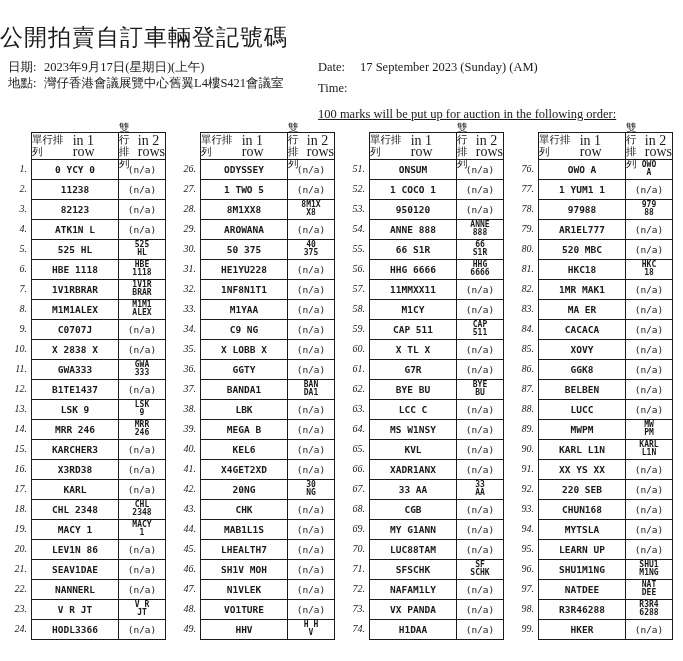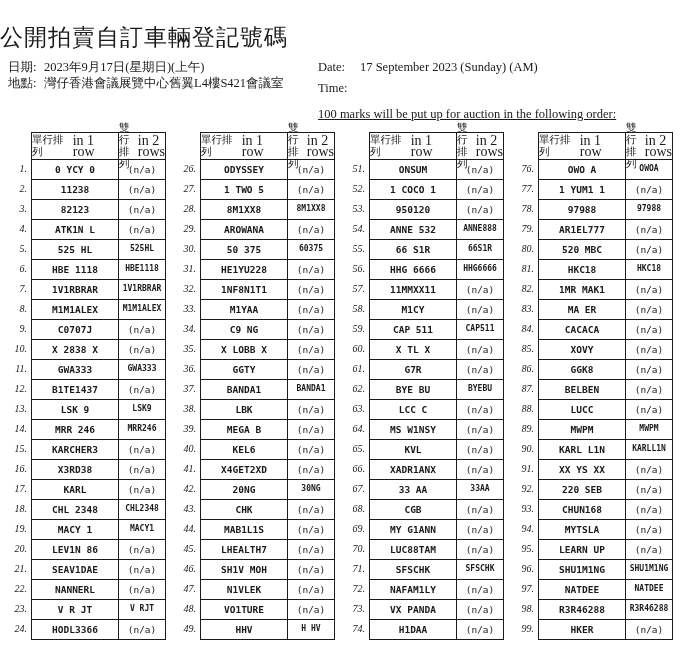--- a/index.html
+++ b/index.html
@@ -51,21 +51,21 @@
   .cell.c2{border-left:1px solid #1a1a1a;}
   .cell.body-row{border-top:1px solid #1a1a1a;height:20px;}
   .head-cell{height:26px;flex-direction:row;line-height:1;}
   .head-zh{font-size:10.5px;line-height:12px;font-family:"Liberation Serif",serif;}
   .head-en{font-size:14px;line-height:11px;font-family:"Liberation Serif",serif;}
   .plate{
     font-family:"DejaVu Sans Mono",monospace;font-weight:bold;font-size:9.5px;
     white-space:pre;letter-spacing:0;
   }
   .na{font-family:"DejaVu Sans Mono",monospace;font-size:9.5px;font-weight:normal;}
-  .two-lines{flex-direction:row;}
+  .two-lines{flex-direction:column;}
   .two-lines .plate-line{
     font-family:"DejaVu Sans Mono",monospace;font-weight:bold;font-size:8px;line-height:8px;
     white-space:pre;
   }
 </style>
 </head>
 <body>
 
 <div class="page">
 
@@ -347,21 +347,21 @@
           <div class="cell body-row c1">
             <span class="plate">AROWANA</span>
           </div>
           <div class="cell body-row c2">
             <span class="na">(n/a)</span>
           </div>
           <div class="cell body-row c1">
             <span class="plate">50 375</span>
           </div>
           <div class="cell body-row c2 two-lines">
-            <div class="plate-line">60</div>
+            <div class="plate-line">40</div>
             <div class="plate-line">375</div>
           </div>
           <div class="cell body-row c1">
             <span class="plate">HE1YU228</span>
           </div>
           <div class="cell body-row c2">
             <span class="na">(n/a)</span>
           </div>
           <div class="cell body-row c1">
             <span class="plate">1NF8N1T1</span>
@@ -525,21 +525,21 @@
           <div class="cell body-row c2">
             <span class="na">(n/a)</span>
           </div>
           <div class="cell body-row c1">
             <span class="plate">950120</span>
           </div>
           <div class="cell body-row c2">
             <span class="na">(n/a)</span>
           </div>
           <div class="cell body-row c1">
-            <span class="plate">ANNE 532</span>
+            <span class="plate">ANNE 888</span>
           </div>
           <div class="cell body-row c2 two-lines">
             <div class="plate-line">ANNE</div>
             <div class="plate-line">888</div>
           </div>
           <div class="cell body-row c1">
             <span class="plate">66 S1R</span>
           </div>
           <div class="cell body-row c2 two-lines">
             <div class="plate-line">66</div>

